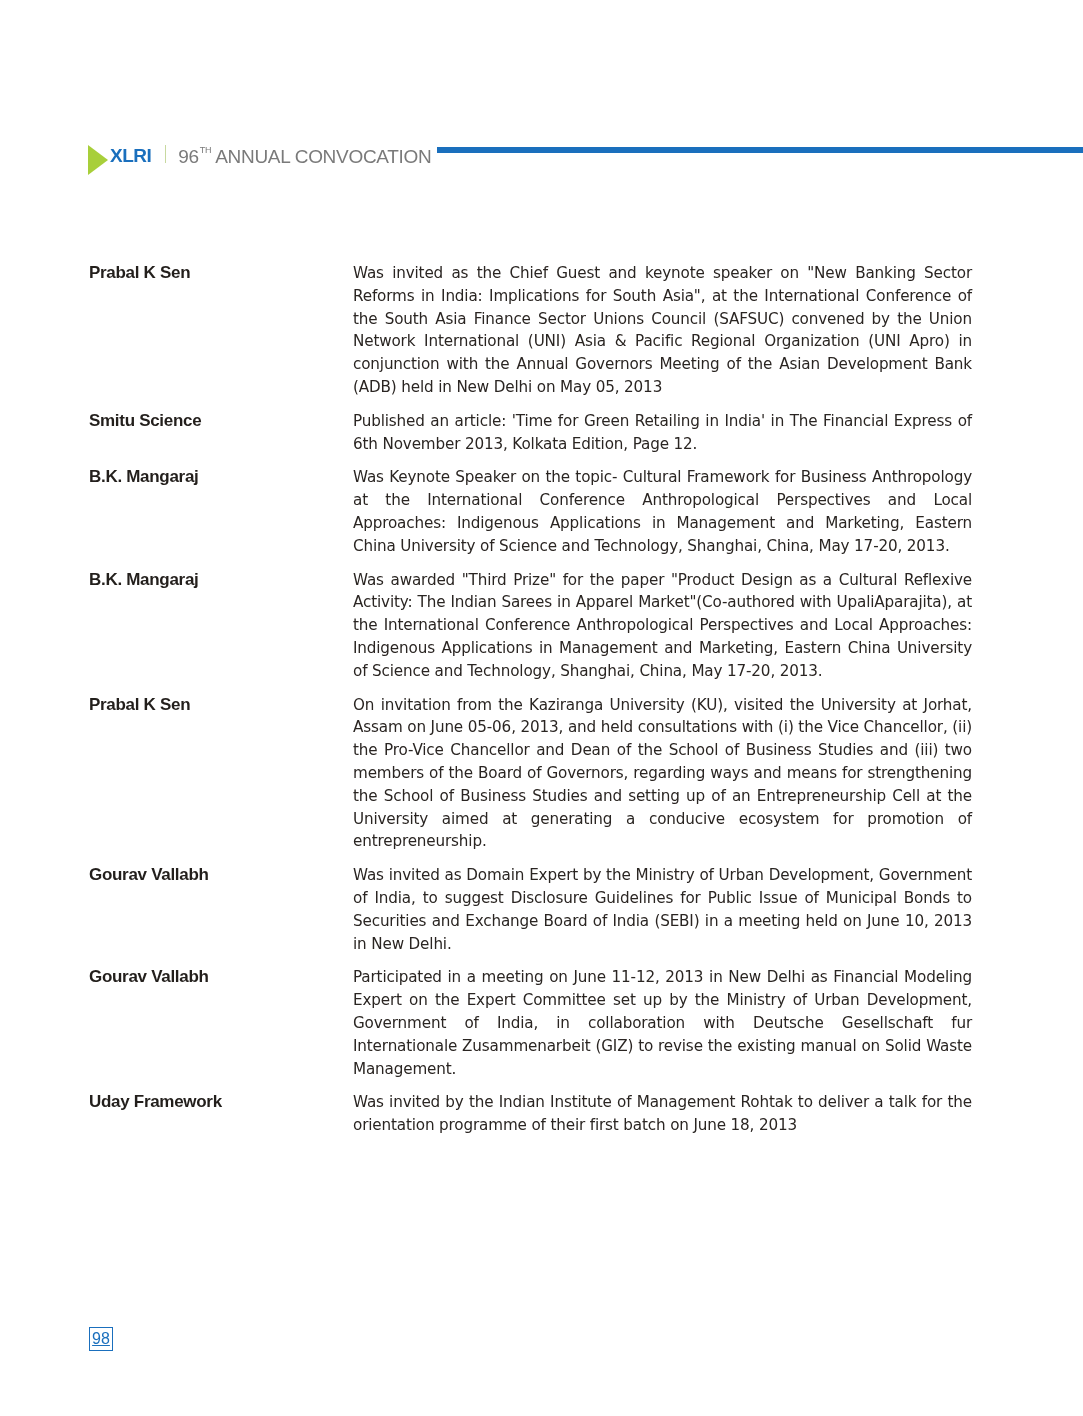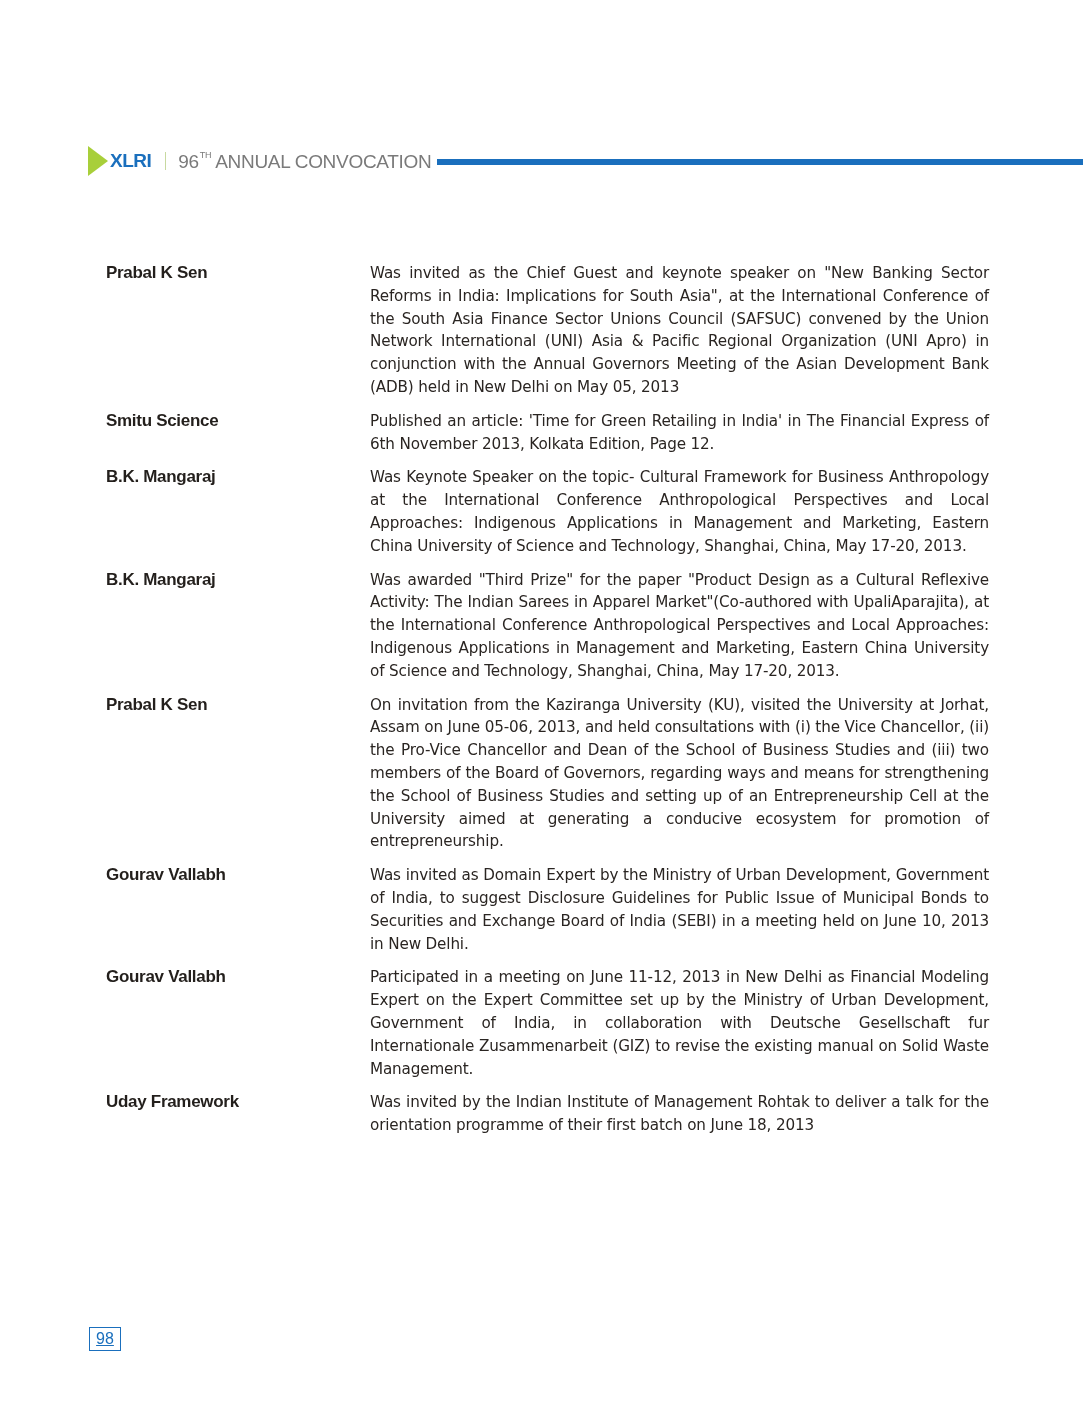--- a/index.html
+++ b/index.html
@@ -1,28 +1,28 @@
 <!DOCTYPE html>
 <html><head>
 <meta charset="utf-8">
 <style>
   html, body { margin: 0; padding: 0; background: #ffffff; }
   body { width: 1083px; height: 1416px; position: relative; overflow: hidden; font-family: "Liberation Sans", sans-serif; color: #2a2522; }
-  .header { position: absolute; left: 88px; top: 145px; height: 32px; width: 995px; display: flex; align-items: center; }
+  .header { position: absolute; left: 88px; top: 145px; height: 32px; width: 995px; display: flex; align-items: flex-start; }
   .tri { width: 0; height: 0; border-top: 15px solid transparent; border-bottom: 15px solid transparent; border-left: 20px solid #a8cf3a; margin-right: 2px; }
   .logo { font-family: "Liberation Sans", sans-serif; font-weight: bold; color: #1a6fbd; font-size: 19px; letter-spacing: -0.5px; }
   .sep { width: 1px; height: 18px; background: #c8d9a0; margin: 0 12px 0 14px; }
   .conv { font-family: "Liberation Sans", sans-serif; color: #7a7a7a; font-size: 19px; font-weight: normal; letter-spacing: -0.3px; white-space: nowrap; }
   .conv sup { font-size: 9px; vertical-align: 10px; margin-left: 1px; }
   .rule { flex: 1; height: 6px; background: #1a6fbd; margin-left: 6px; margin-top: 2px; }
-  .entries { position: absolute; left: 106px; top: 262px; width: 883px; }
+  .entries { position: absolute; left: 89px; top: 262px; width: 883px; }
   .entry { display: flex; margin-bottom: 11px; }
   .name { width: 264px; flex-shrink: 0; font-weight: bold; font-size: 17px; line-height: 22.8px; color: #231f1c; letter-spacing: -0.3px; }
   .desc { width: 619px; font-size: 17.3px; line-height: 22.8px; text-align: justify; color: #2a2522; font-family: "DejaVu Sans", sans-serif; font-size: 15.2px; letter-spacing: -0.15px; }
-  .pagenum { position: absolute; left: 89px; top: 1327px; width: 32px; height: 24px; border: 1px solid #1a6fbd; color: #1a6fbd; font-size: 16px; display: flex; align-items: center; justify-content: center; box-sizing: border-box; text-decoration: underline; }
+  .pagenum { position: absolute; left: 89px; top: 1327px; width: 24px; height: 24px; border: 1px solid #1a6fbd; color: #1a6fbd; font-size: 16px; display: flex; align-items: center; justify-content: center; box-sizing: border-box; text-decoration: underline; }
 </style>
 </head>
 <body>
 
 <div class="header">
   <span class="tri"></span>
   <span class="logo">XLRI</span>
   <span class="sep"></span>
   <span class="conv"><span>96</span><sup>TH</sup> <span>ANNUAL CONVOCATION</span></span>
   <span class="rule"></span>

